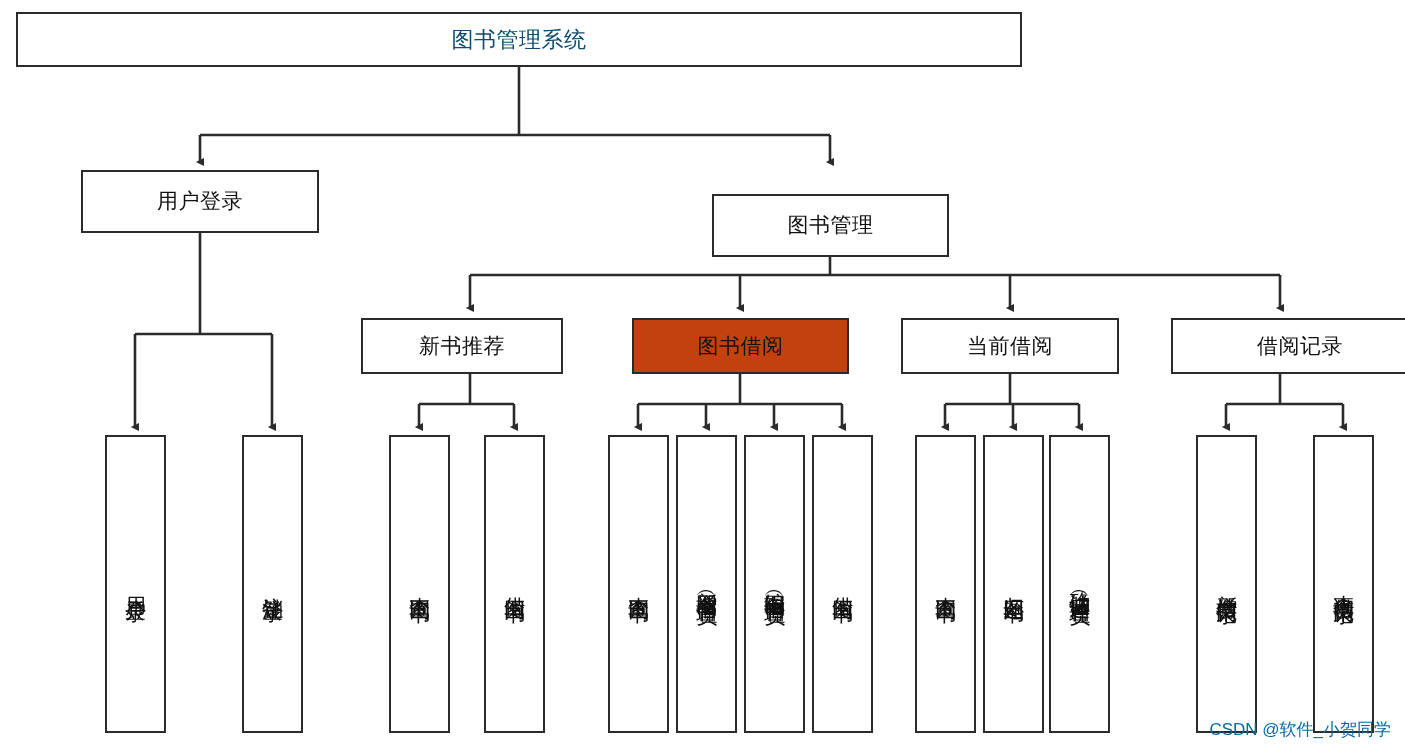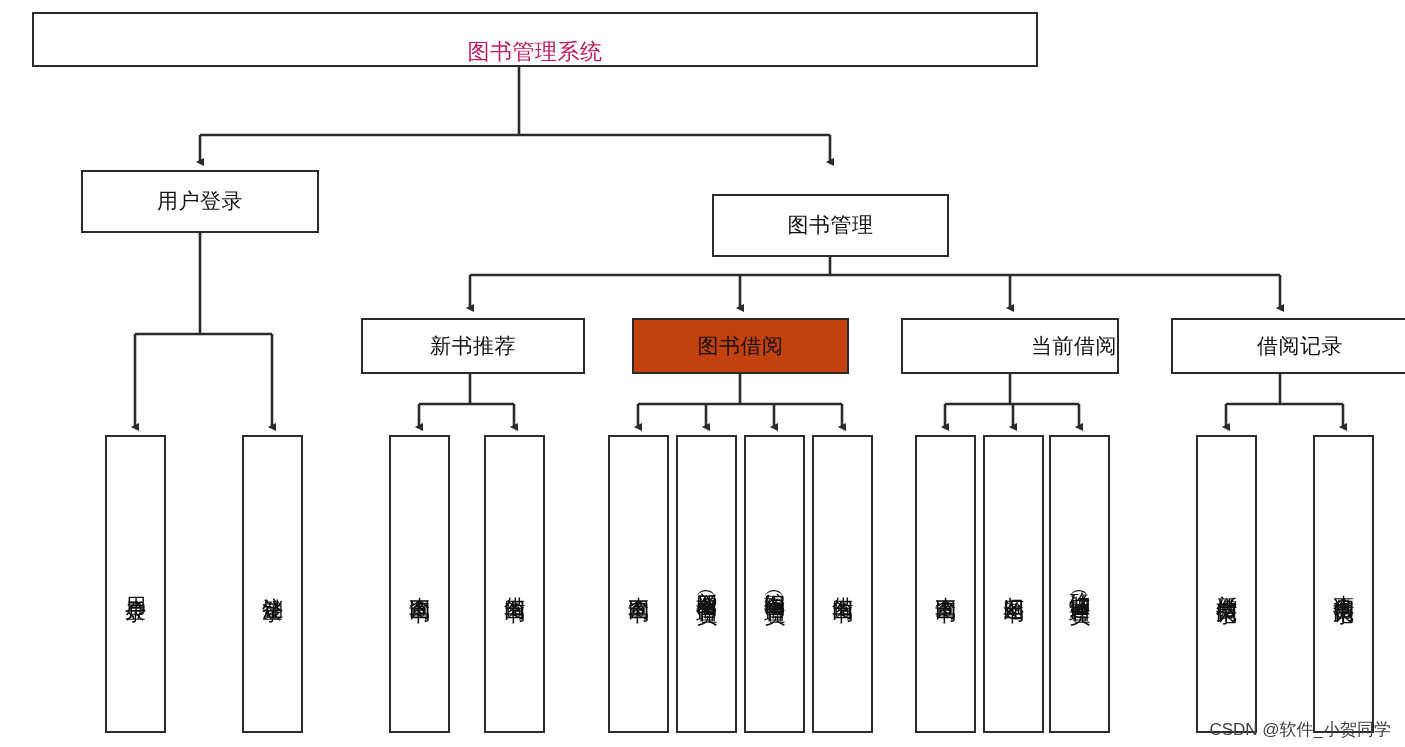--- a/index.html
+++ b/index.html
@@ -124,38 +124,38 @@
       <path d="M 1013 404 L 1013 427" marker-end="url(#arrowhead)"></path>
       <path d="M 1079 404 L 1079 427" marker-end="url(#arrowhead)"></path>
 
       <path d="M 1280 374 L 1280 404"></path>
       <path d="M 1226 404 L 1343 404"></path>
       <path d="M 1226 404 L 1226 427" marker-end="url(#arrowhead)"></path>
       <path d="M 1343 404 L 1343 427" marker-end="url(#arrowhead)"></path>
     </g>
   </svg>
 
-  <div class="node horiz root" style="left: 32px; top: 12px; width: 1006px; height: 55px; border-color: rgb(43, 43, 43); background: rgb(255, 255, 255); color: #be185d; align-items: flex-end;">
+  <div class="node horiz root" style="left: 16px; top: 12px; width: 1006px; height: 55px; border-color: rgb(43, 43, 43); background: rgb(255, 255, 255); color: #0c4a6e;">
     <span class="label">图书管理系统</span>
   </div>
 
   <div class="node horiz" style="left: 81px; top: 170px; width: 238px; height: 63px; border-color: rgb(43, 43, 43); background: rgb(255, 255, 255); color: rgb(17, 17, 17);">
     <span class="label">用户登录</span>
   </div>
   <div class="node horiz" style="left: 712px; top: 170px; width: 237px; height: 63px; border-color: rgb(43, 43, 43); background: rgb(255, 255, 255); color: rgb(17, 17, 17); margin-top: 24px;">
     <span class="label">图书管理</span>
   </div>
 
-  <div class="node horiz" style="left: 361px; top: 318px; width: 224px; height: 56px; border-color: rgb(43, 43, 43); background: rgb(255, 255, 255); color: rgb(17, 17, 17);">
+  <div class="node horiz" style="left: 361px; top: 318px; width: 202px; height: 56px; border-color: rgb(43, 43, 43); background: rgb(255, 255, 255); color: rgb(17, 17, 17);">
     <span class="label">新书推荐</span>
   </div>
   <div class="node horiz" style="left: 632px; top: 318px; width: 217px; height: 56px; border-color: rgb(43, 43, 43); background: #c2410c; color: rgb(17, 17, 17);">
     <span class="label">图书借阅</span>
   </div>
-  <div class="node horiz" style="left: 901px; top: 318px; width: 218px; height: 56px; border-color: rgb(43, 43, 43); background: rgb(255, 255, 255); color: rgb(17, 17, 17); justify-content: flex-end;">
+  <div class="node horiz" style="left: 901px; top: 318px; width: 218px; height: 56px; border-color: rgb(43, 43, 43); background: rgb(255, 255, 255); color: rgb(17, 17, 17);">
     <span class="label">当前借阅</span>
   </div>
   <div class="node horiz" style="left: 1171px; top: 318px; width: 258px; height: 56px; border-color: rgb(43, 43, 43); background: rgb(255, 255, 255); color: rgb(17, 17, 17);">
     <span class="label">借阅记录</span>
   </div>
 
   <div class="node vert" style="left: 105px; top: 435px; width: 61px; height: 298px; border-color: rgb(43, 43, 43); background: rgb(255, 255, 255); color: rgb(17, 17, 17);">
     <span class="label">用户登录</span>
   </div>
   <div class="node vert" style="left: 242px; top: 435px; width: 61px; height: 298px; border-color: rgb(43, 43, 43); background: rgb(255, 255, 255); color: rgb(17, 17, 17);">
@@ -188,14 +188,14 @@
   <div class="node vert" style="left: 1049px; top: 435px; width: 61px; height: 298px; border-color: rgb(43, 43, 43); background: rgb(255, 255, 255); color: rgb(17, 17, 17);">
     <span class="label">确认归还（管理员）</span>
   </div>
   <div class="node vert" style="left: 1196px; top: 435px; width: 61px; height: 298px; border-color: rgb(43, 43, 43); background: rgb(255, 255, 255); color: rgb(17, 17, 17);">
     <span class="label">新增借阅记录</span>
   </div>
   <div class="node vert" style="left: 1313px; top: 435px; width: 61px; height: 298px; border-color: rgb(43, 43, 43); background: rgb(255, 255, 255); color: rgb(17, 17, 17);">
     <span class="label">查询借阅记录</span>
   </div>
 
-  <div class="watermark" style="color: #404040;">CSDN @软件_小贺同学</div>
+  <div class="watermark" style="color: #0369a1;">CSDN @软件_小贺同学</div>
 </div>
 
 </body></html>

